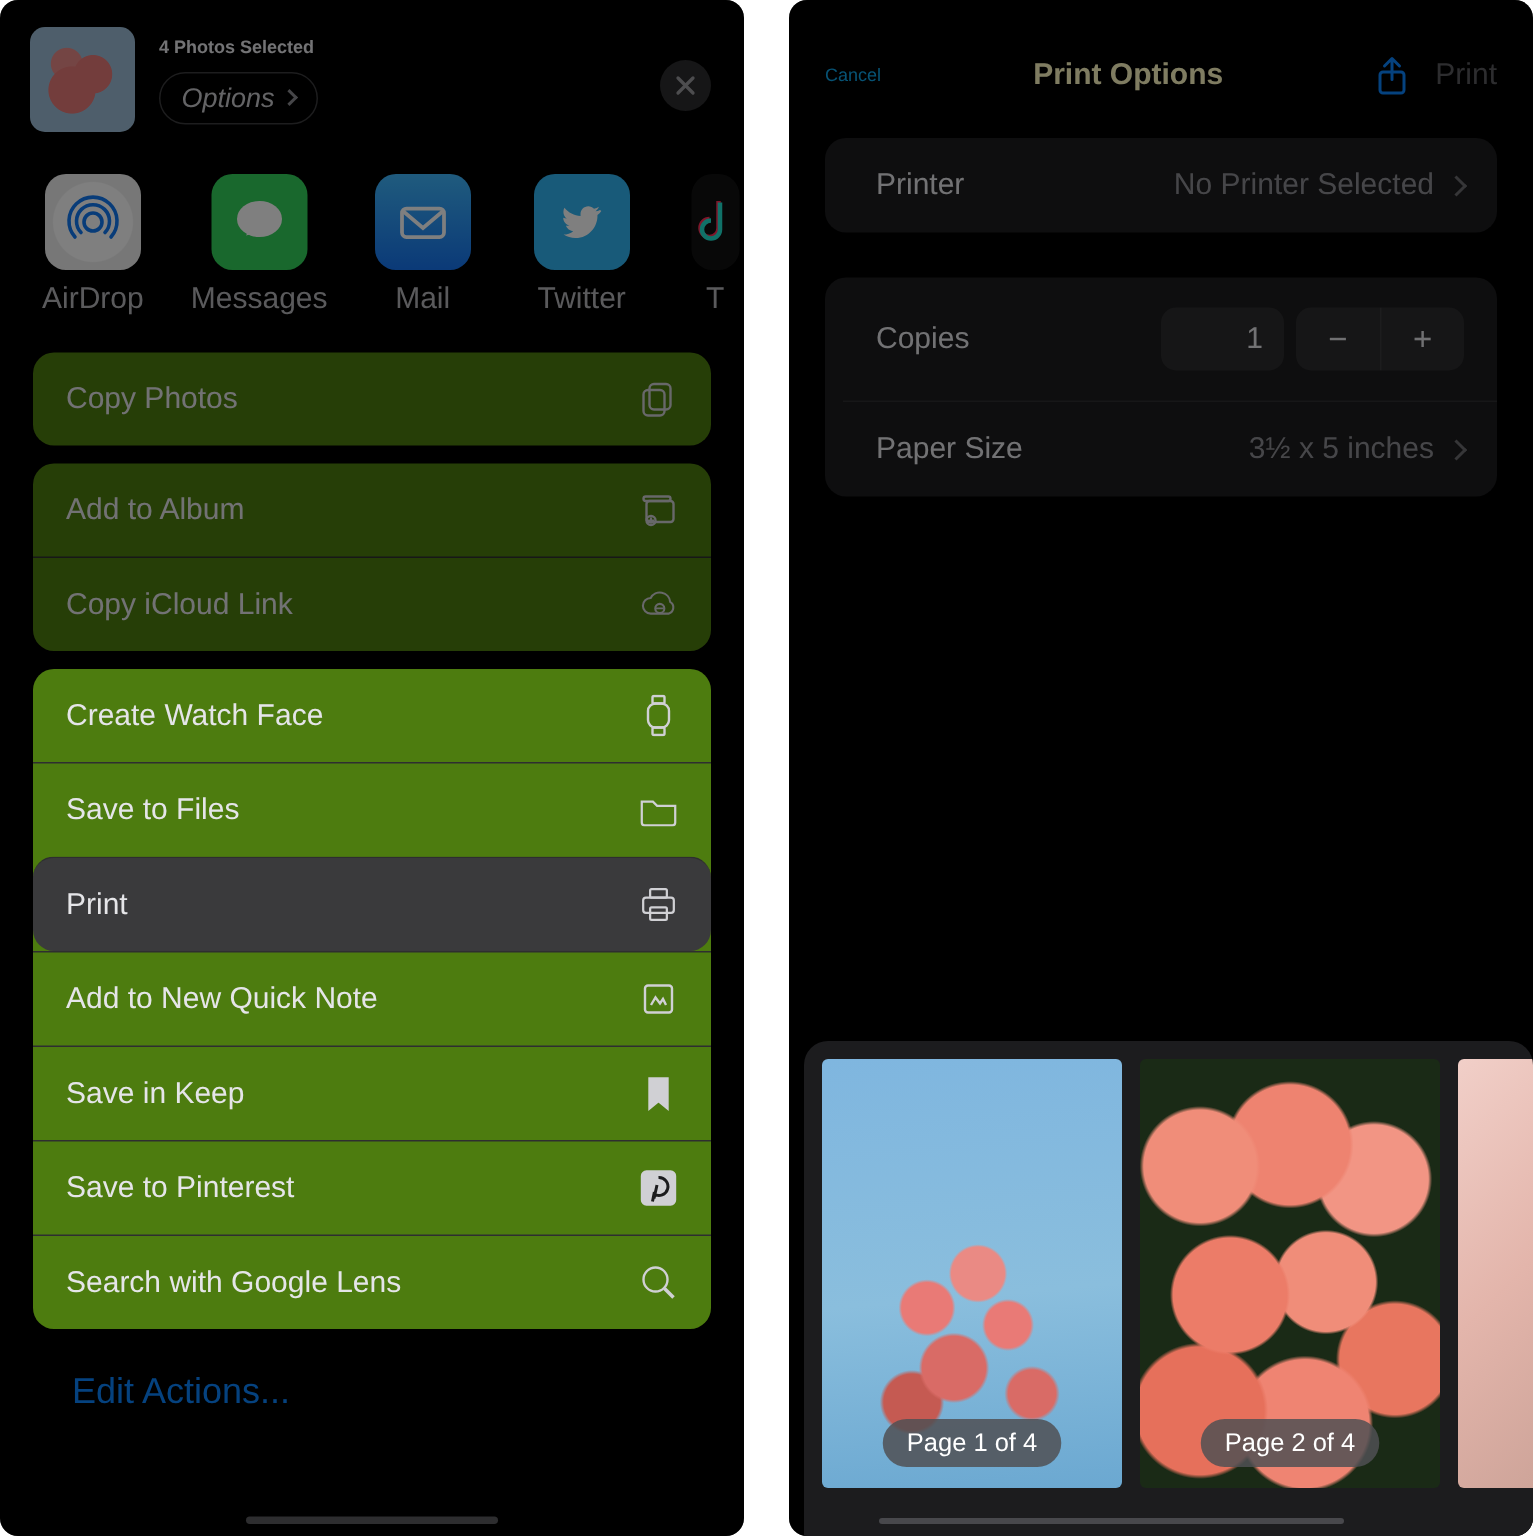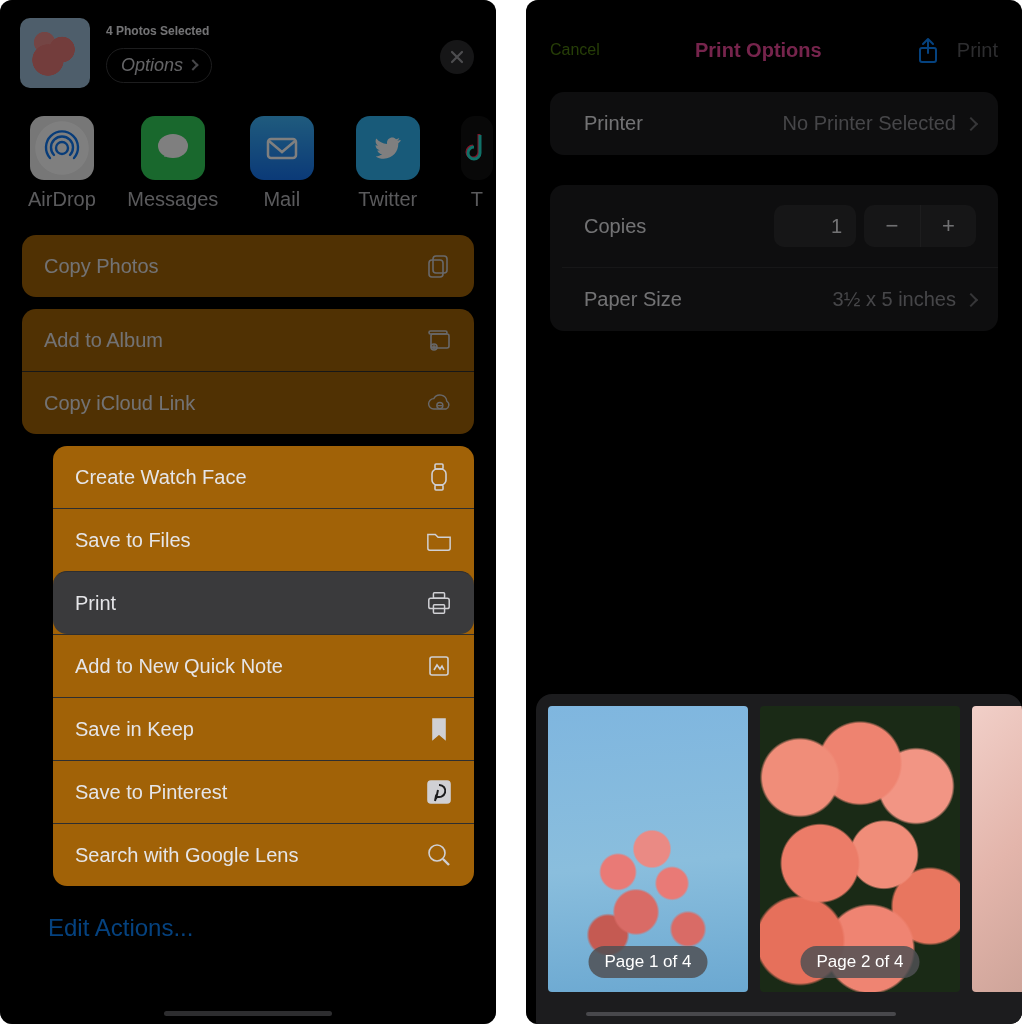--- a/index.html
+++ b/index.html
@@ -37,38 +37,38 @@
   .app-icons-row { display:flex; gap:42px; padding: 28px 28px 0 28px; overflow:hidden; }
   .app-item { display:flex; flex-direction:column; align-items:center; gap:8px; width:70px; }
   .app-icon { width:64px; height:64px; border-radius:14px; display:flex; align-items:center; justify-content:center;}
   .app-icon.airdrop { background: radial-gradient(circle,#fff 58%,#eee 60%); }
   .app-icon.messages { background:#32d15a; }
   .app-icon.mail { background: linear-gradient(#3fb6fb,#1674f0); }
   .app-icon.twitter { background:#30b4f2; }
   .app-icon.tiktok { background:#111; }
   .app-label { color:#b4b4b8; font-size:20px; text-align:center; white-space:nowrap;}
   .action-groups { padding: 24px 22px 0 22px; display:flex; flex-direction:column; gap:12px;}
-  .action-group { background:#a16207; border-radius:14px; overflow:hidden; }
+  .action-group { background:#4d7c0f; border-radius:14px; overflow:hidden; }
   .action-item {
     display:flex; align-items:center; justify-content:space-between;
     padding: 18px 22px; color:#e5e5e8; font-size:20px;
   }
   .action-item + .action-item { border-top:1px solid #2e2e30; }
   .action-item.highlight { background:#3a3a3c; border-radius:14px; margin:0 0; }
   .action-icon { width:26px; height:26px; display:flex; align-items:center; justify-content:center;}
   .action-icon svg { stroke:#d0d0d4; fill:none; stroke-width:1.6;}
   .edit-actions { color:#0a84ff; font-size:24px; padding:16px 26px;}
   .home-indicator { position:absolute; bottom:8px; left:50%; transform:translateX(-50%); width:168px; height:5px; background:#5a5a5e; border-radius:3px;}
   
   .navbar {
     display:flex; align-items:center; justify-content:space-between;
     padding: 30px 24px 0 24px; height:70px;
   }
-  .nav-left { color:#4d7c0f; font-size:16px;}
-  .nav-title { color:#ec4899; font-size:20px; font-weight:600;}
+  .nav-left { color:#0ea5e9; font-size:12px;}
+  .nav-title { color:#fef9c3; font-size:20px; font-weight:600;}
   .nav-right { display:flex; align-items:center; gap:18px;}
   .nav-share { width:22px; height:26px;}
   .nav-print { color:#5a5a5e; font-size:20px;}
   .settings-block { margin: 22px 24px 0 24px; background:#1c1c1e; border-radius:14px; }
   .setting-row { display:flex; align-items:center; justify-content:space-between; padding:20px 22px; color:#e5e5e8; font-size:20px;margin-left:12px; }
   .setting-row + .setting-row { border-top:1px solid #2e2e30;}
   .setting-value { color:#8d8d92; display:flex; align-items:center; gap:10px;}
   .chev { width:10px; height:10px; border-right:2px solid #6c6c70; border-top:2px solid #6c6c70; transform:rotate(45deg);}
   .stepper { display:flex; align-items:center; gap:8px;}
   .stepper-box { width:82px; height:42px; background:#2c2c2e; border-radius:10px; display:flex; align-items:center; justify-content:flex-end; padding-right:14px; color:#e5e5e8; font-size:20px;}
@@ -224,21 +224,21 @@
           <span class="action-icon">
               <svg width="30" height="22" viewBox="0 0 30 22">
                 <path d="M9 18 a6 6 0 0 1 0-12 a8 8 0 0 1 15 3 a5 5 0 0 1 -1 9 Z"></path>
                 <circle cx="16" cy="14" r="3.5"></circle>
                 <path d="M13 14 h6" stroke-width="1.4"></path>
               </svg>
             </span>
         </div>
       </div>
 
-      <div class="action-group" style="position:relative; z-index:60;margin-left:31px;">
+      <div class="action-group" style="position:relative; z-index:60;">
         <div class="action-item">
           <span>Create Watch Face</span>
           <span class="action-icon">
               <svg width="22" height="28" viewBox="0 0 22 28">
                 <rect x="4" y="6" width="14" height="16" rx="5"></rect>
                 <rect x="7" y="1" width="8" height="5" rx="1"></rect>
                 <rect x="7" y="22" width="8" height="5" rx="1"></rect>
               </svg>
             </span>
         </div>

